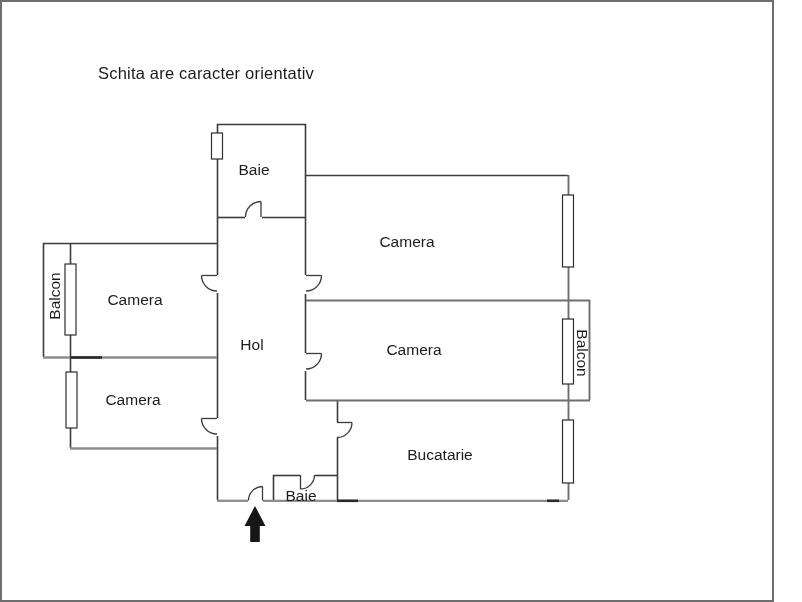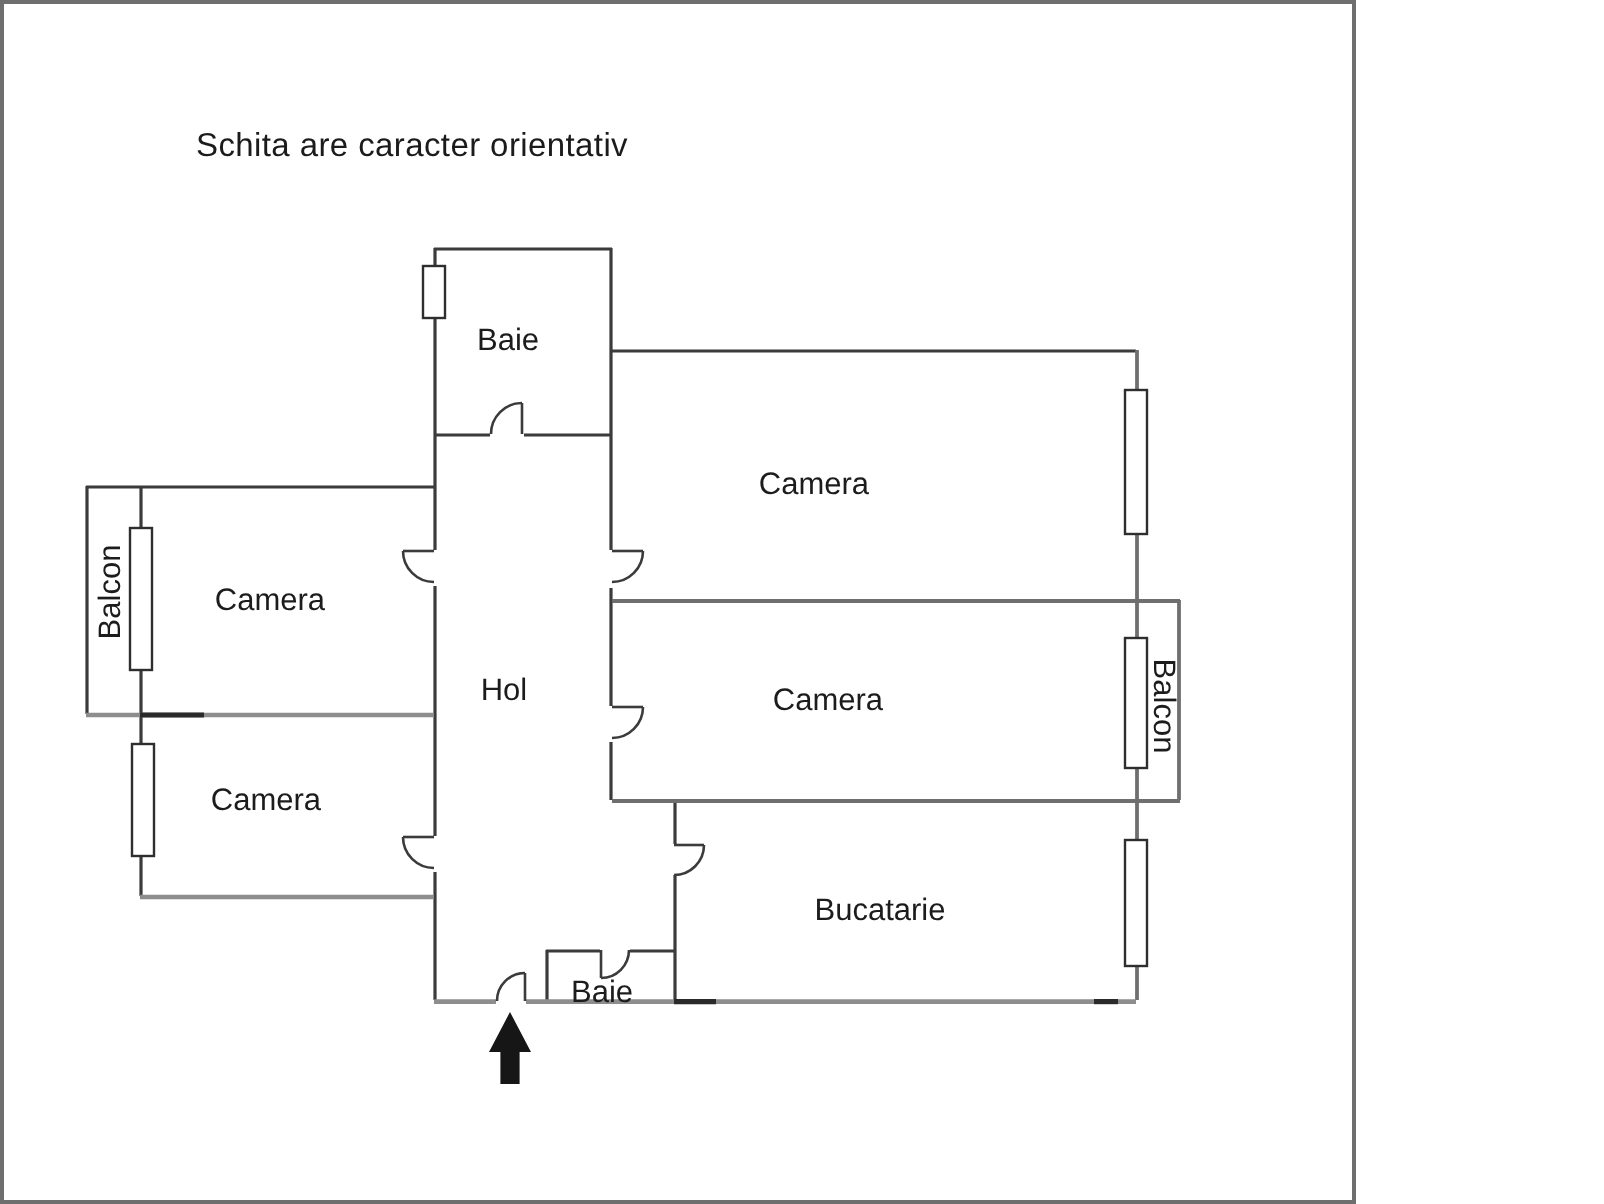--- a/index.html
+++ b/index.html
@@ -1,18 +1,18 @@
 <!DOCTYPE html>
 <html><head>
 <meta charset="utf-8">
 <style>
   html,body{margin:0;padding:0;background:#ffffff;}
   .page{
     position:relative;
-    width:678px;height:602px;
+    width:774px;height:602px;
     background:#ffffff;
     box-shadow: inset 0 0 0 2px #6e6e6e;
     font-family:"Liberation Sans", sans-serif;
     overflow:hidden;
   }
   .title{
     position:absolute;
     left:98px;top:64px;
     font-size:16.5px;
     color:#1b1b1b;

